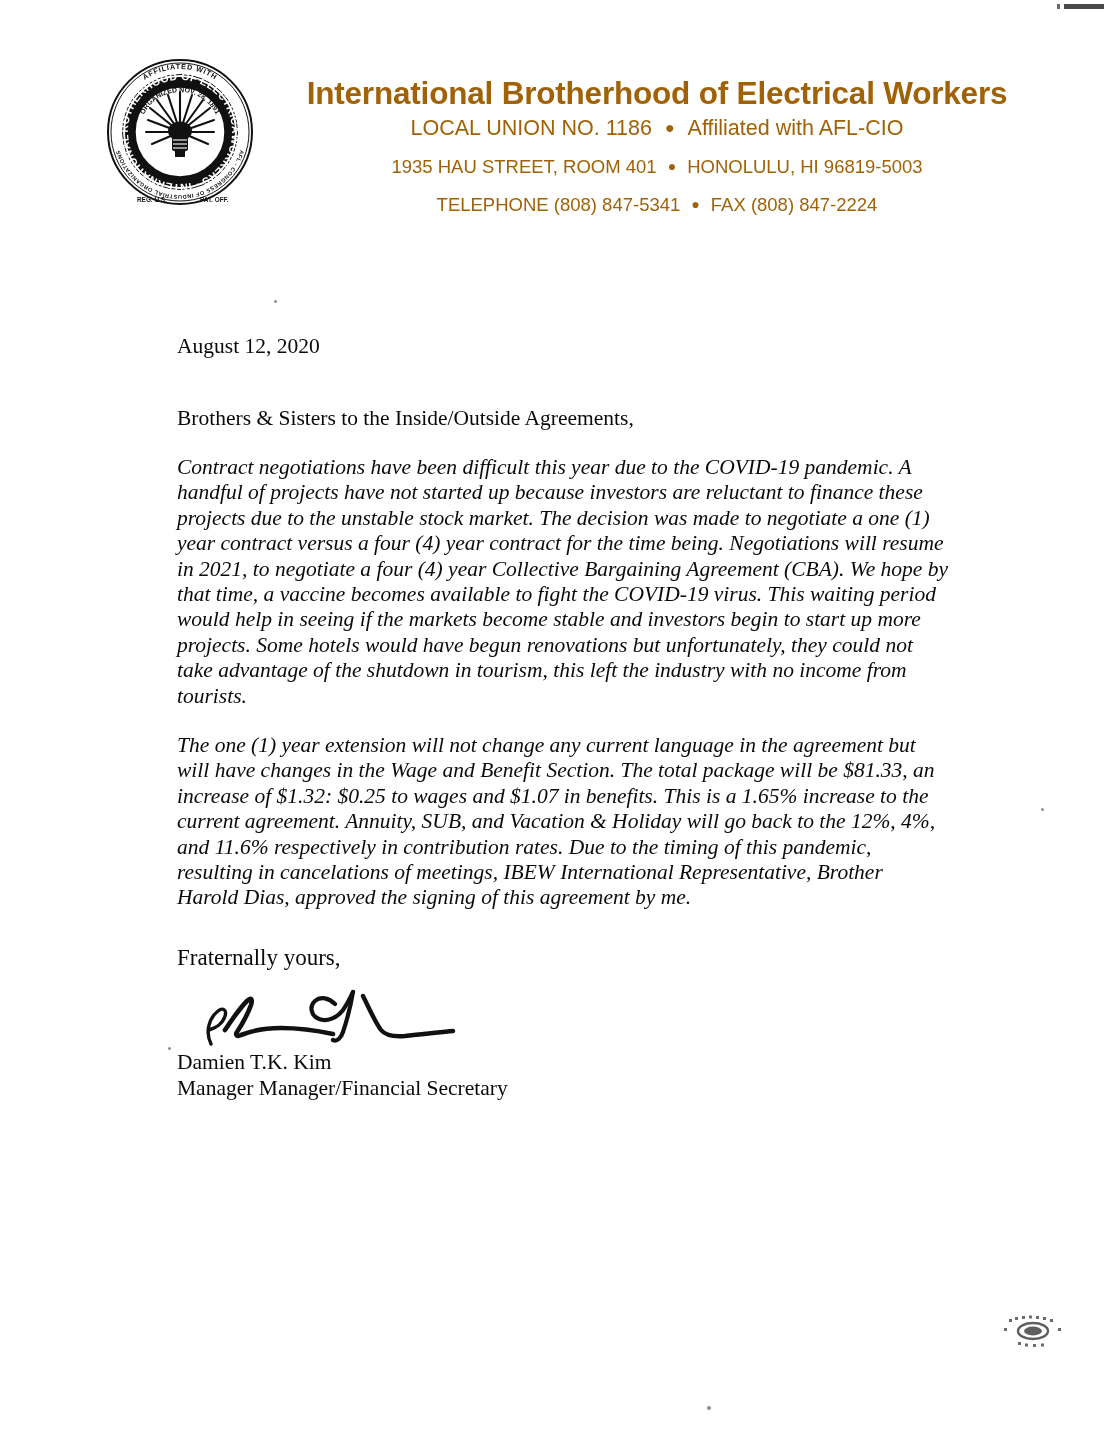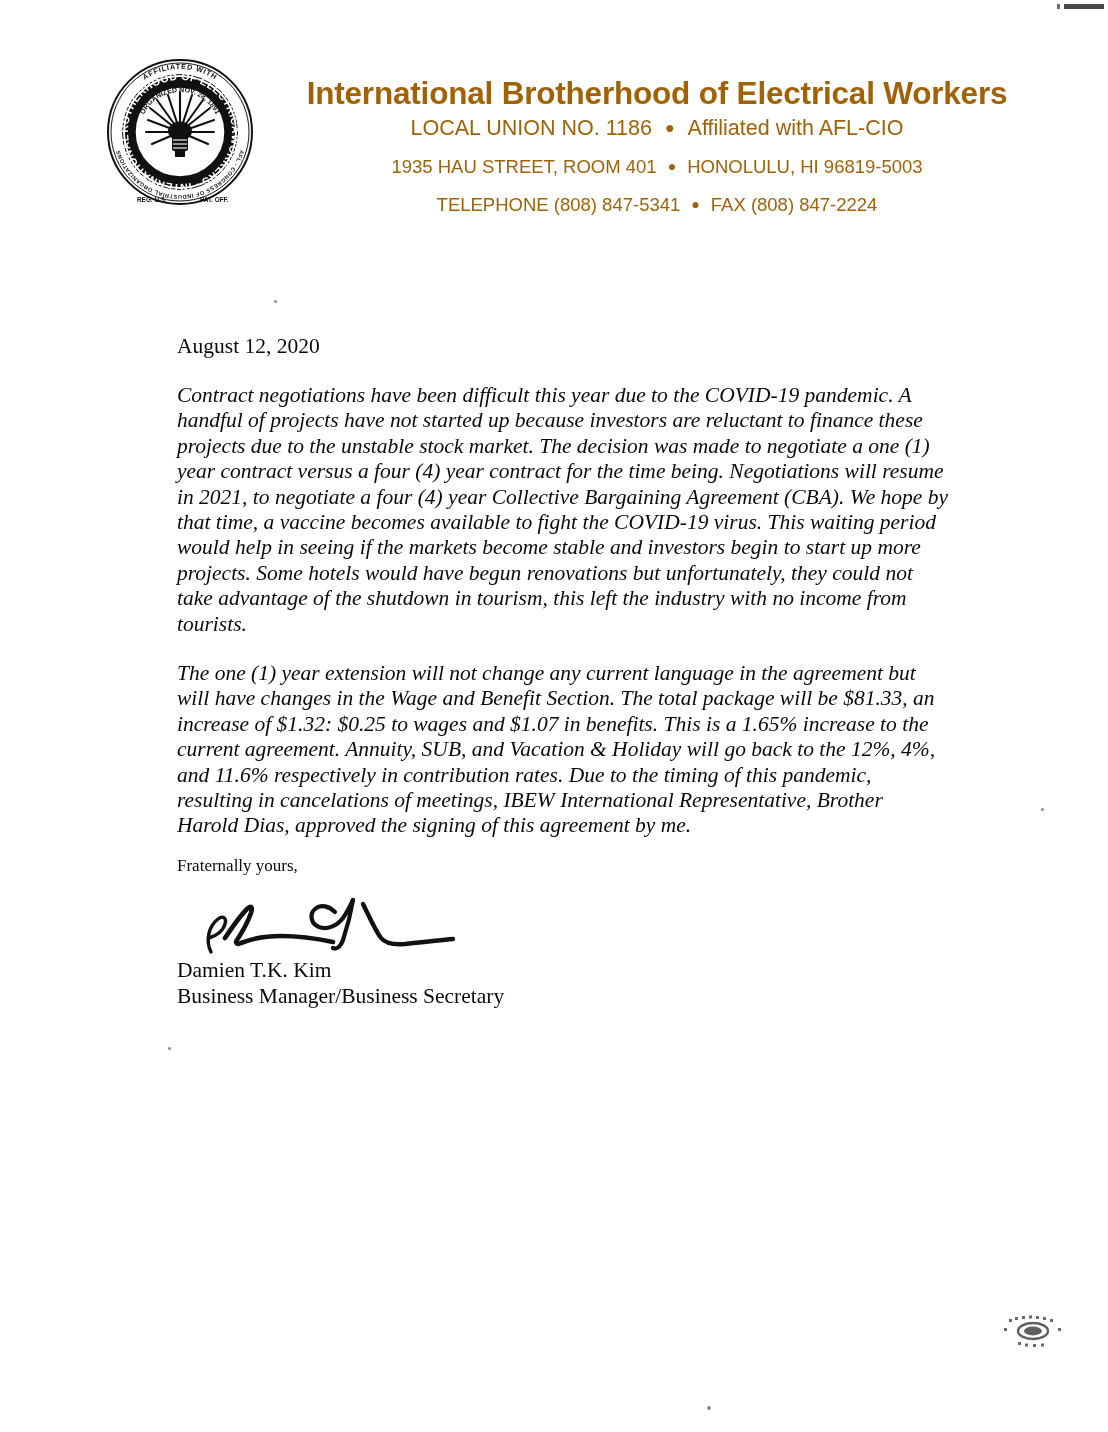--- a/index.html
+++ b/index.html
@@ -107,22 +107,22 @@
     line-height: 1.16;
   }
   .para {
     margin-top: 24px;
     font-size: 21.5px;
     line-height: 25.4px;
     text-align: left;
     font-style: italic;
   }
   .closing {
-    margin-top: 14px;
-    font-size: 17px;
+    margin-top: 34px;
+    font-size: 23px;
     line-height: 25.4px;
   }
 
   
   .sig-area {
     position: relative;
     height: 74px;
     margin-top: 6px;
   }
   .sig-svg {
@@ -244,20 +244,21 @@
       <div class="addr">
         <span>TELEPHONE (808) 847-5341</span><span class="sep">●</span><span>FAX (808) 847-2224</span>
       </div>
     </div>
   </div>
 
   <div class="body-block">
 
     <div class="date-line">August 12, 2020</div>
 
+    <div class="salutation">Brothers &amp; Sisters to the Inside/Outside Agreements,</div>
 
     <div class="para">Contract negotiations have been difficult this year due to the COVID-19 pandemic.  A handful of projects have not started up because investors are reluctant to finance these projects due to the unstable stock market. The decision was made to negotiate a one (1) year contract versus a four (4) year contract for the time being. Negotiations will resume in 2021, to negotiate a four (4) year Collective Bargaining Agreement (CBA). We hope by that time, a vaccine becomes available to fight the COVID-19 virus.  This waiting period would help in seeing if the markets become stable and investors begin to start up more projects. Some hotels would have begun renovations but unfortunately, they could not take advantage of the shutdown in tourism, this left the industry with no income from tourists.</div>
 
     <div class="para">The one (1) year extension will not change any current language in the agreement but will have changes in the Wage and Benefit Section. The total package will be $81.33, an increase of $1.32: $0.25 to wages and $1.07 in benefits. This is a 1.65% increase to the current agreement. Annuity, SUB, and Vacation &amp; Holiday will go back to the 12%, 4%, and 11.6% respectively in contribution rates. Due to the timing of this pandemic, resulting in cancelations of meetings, IBEW International Representative, Brother Harold Dias, approved the signing of this agreement by me.</div>
 
 
     <div class="closing">Fraternally yours,</div>
 
     <div class="sig-area">
       <svg class="sig-svg" width="280" height="76" viewBox="0 0 280 76" aria-hidden="true">
@@ -268,21 +269,21 @@
           <path d="M 150,30 C 144,24 136,22 130,27 C 124,32 126,42 134,45
                    C 142,48 152,44 158,36 C 163,29 166,22 168,18" stroke-width="4.2"></path>
           <path d="M 168,18 C 166,30 162,46 158,58 C 156,64 152,68 148,66" stroke-width="4.2"></path>
           <path d="M 178,22 C 184,34 190,48 196,56 C 200,61 208,63 220,62
                    C 238,60 256,58 268,57" stroke-width="4.4"></path>
         </g>
       </svg>
     </div>
 
     <div class="sig-name">Damien T.K. Kim</div>
-    <div class="sig-title">Business Manager/Business Secretary</div>
+    <div class="sig-title">Manager Manager/Financial Secretary</div>
   </div>
 
   <div class="union-bug">
     <svg viewBox="0 0 74 38" width="74" height="38" aria-hidden="true">
       <ellipse cx="37" cy="19" rx="15" ry="8" fill="none" stroke="#222" stroke-width="2.4"></ellipse>
       <ellipse cx="37" cy="19" rx="9" ry="4.4" fill="#222"></ellipse>
       <g fill="#333">
         <rect x="13" y="7" width="3" height="3"></rect>
         <rect x="19" y="5" width="3" height="3"></rect>
         <rect x="26" y="4" width="3" height="3"></rect>

